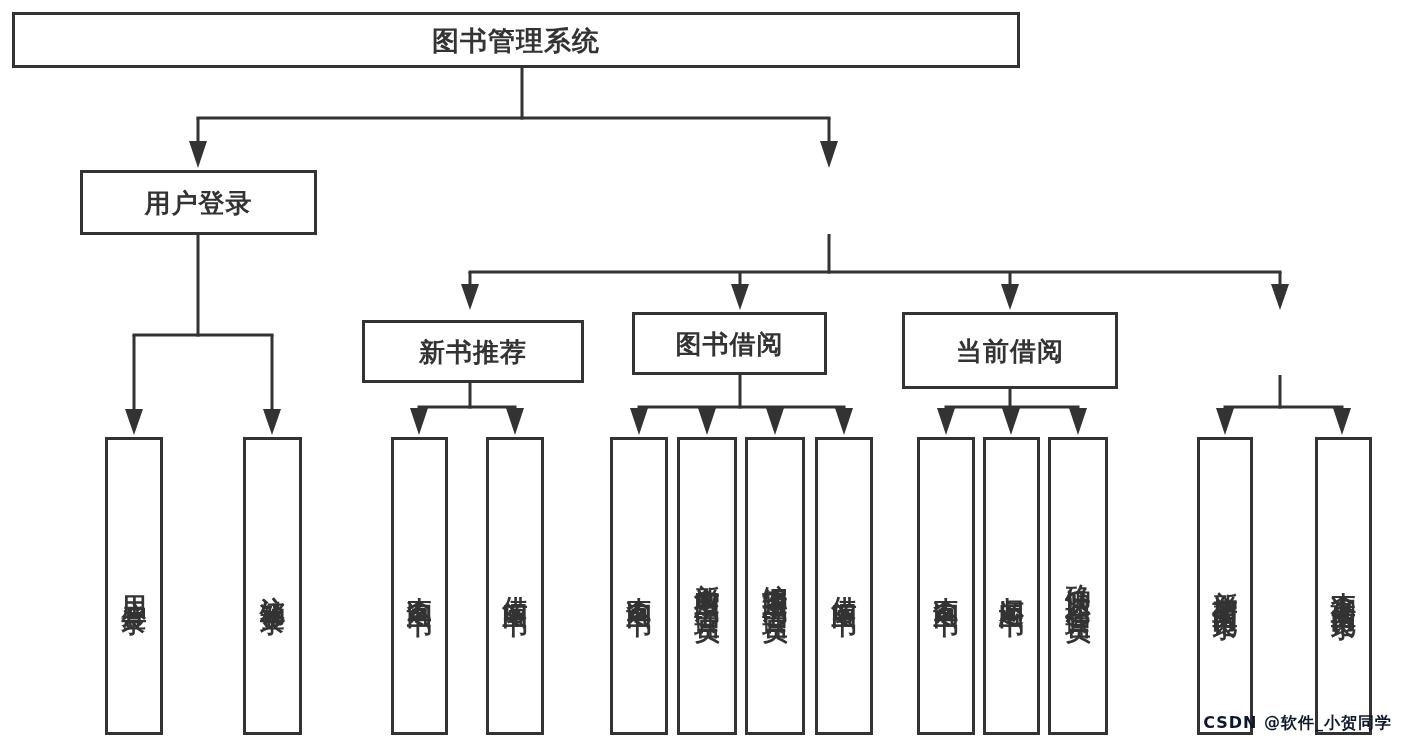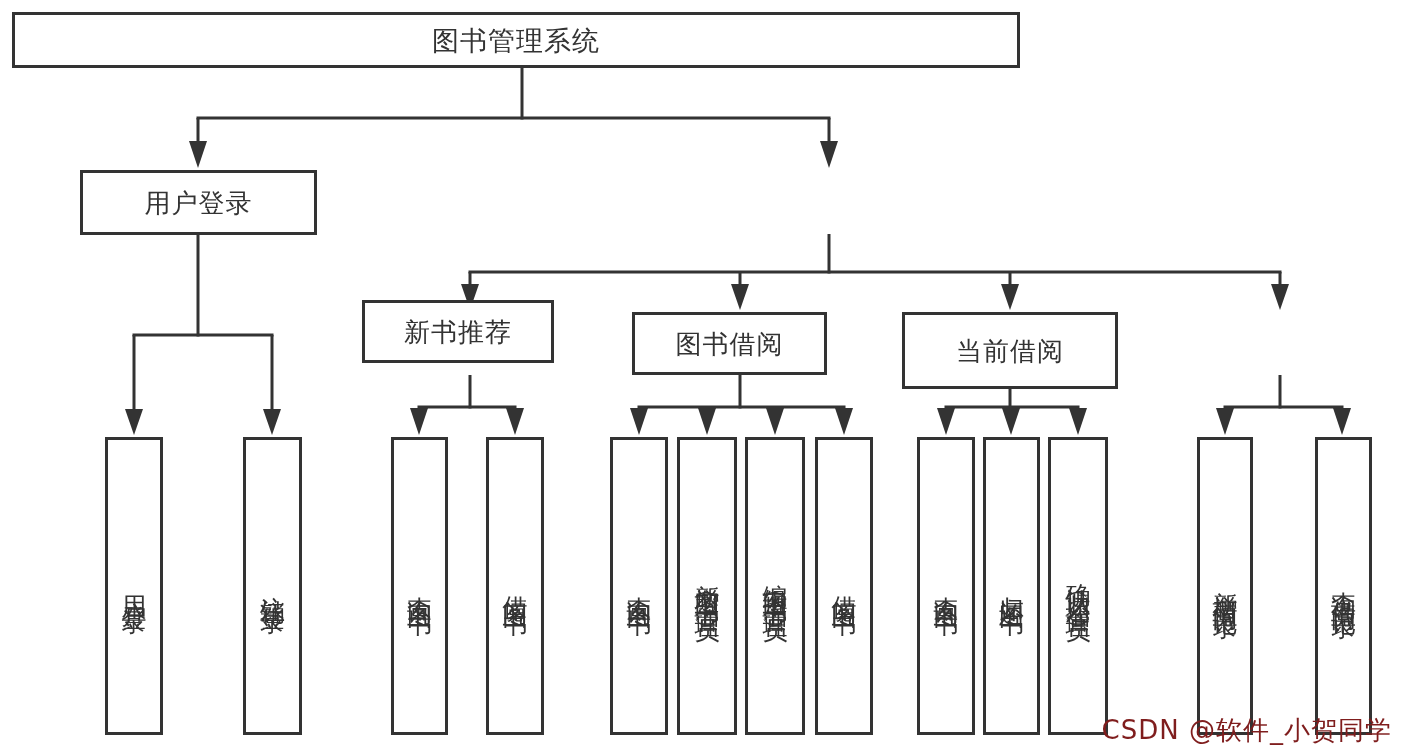--- a/index.html
+++ b/index.html
@@ -1,34 +1,34 @@
 <!DOCTYPE html>
 <html><head>
 <meta charset="utf-8">
 <style>
   html, body { margin:0; padding:0; background:#ffffff; }
   .stage {
     position:relative; width:1405px; height:747px; background:#ffffff;
-    font-family:"DejaVu Sans","Liberation Sans",sans-serif; overflow:hidden;
+    font-family:"DejaVu Sans","Liberation Sans",sans-serif; overflow:hidden;font-weight:bold;
   }
   .wires { position:absolute; left:0; top:0; width:1405px; height:747px; }
   .box {
     position:absolute; background:#ffffff; border:3px solid #333333;
     box-sizing:border-box; display:flex; align-items:center; justify-content:center;
     color:#333333; text-align:center; line-height:1;
   }
   .hbox { font-size:26px; letter-spacing:1px; }
   .root { font-size:27px; }
   .vbox {
     writing-mode:vertical-rl; text-orientation:mixed;
     font-size:25px; letter-spacing:5px; top:437px; height:298px;
   }
   .watermark {
     position:absolute; top:713px; right:13px;
-    font-size:26px; color:#7f1d1d; letter-spacing:1px; white-space:nowrap;
+    font-size:16px; color:#0f172a; letter-spacing:1px; white-space:nowrap;
   }
 </style>
 </head>
 <body>
 
 <div class="stage">
 
   <svg class="wires" viewBox="0 0 1405 747" xmlns="http://www.w3.org/2000/svg">
     <g stroke="#333333" stroke-width="3" fill="none">
 
@@ -81,21 +81,21 @@
       <polygon points="1069,408 1087,408 1078,435"></polygon>
       <polygon points="1216,408 1234,408 1225,435"></polygon>
       <polygon points="1333,408 1351,408 1342,435"></polygon>
     </g>
   </svg>
 
   <div class="box hbox root" style="left:12px;top:12px;width:1008px;height:56px">图书管理系统</div>
 
   <div class="box hbox" style="left:80px;top:170px;width:237px;height:65px">用户登录</div>
 
-  <div class="box hbox" style="left:362px;top:300px;width:192px;height:63px">新书推荐</div>
+  <div class="box hbox" style="left:362px;top:320px;width:222px;height:63px">新书推荐</div>
   <div class="box hbox" style="left:632px;top:312px;width:195px;height:63px">图书借阅</div>
   <div class="box hbox" style="left:902px;top:312px;width:216px;height:77px">当前借阅</div>
 
   <div class="box vbox" style="left:105px;width:58px">用户登录</div>
   <div class="box vbox" style="left:243px;width:59px">注销登录</div>
 
   <div class="box vbox" style="left:391px;width:57px">查询图书</div>
   <div class="box vbox" style="left:486px;width:58px">借阅图书</div>
 
   <div class="box vbox" style="left:610px;width:58px">查询图书</div>

